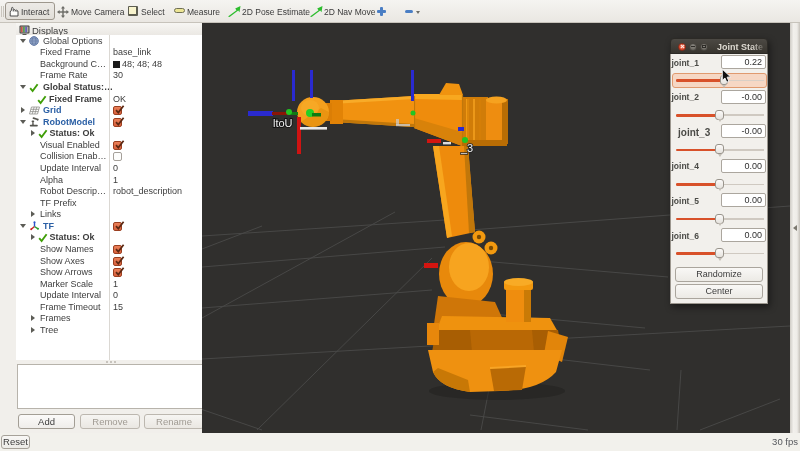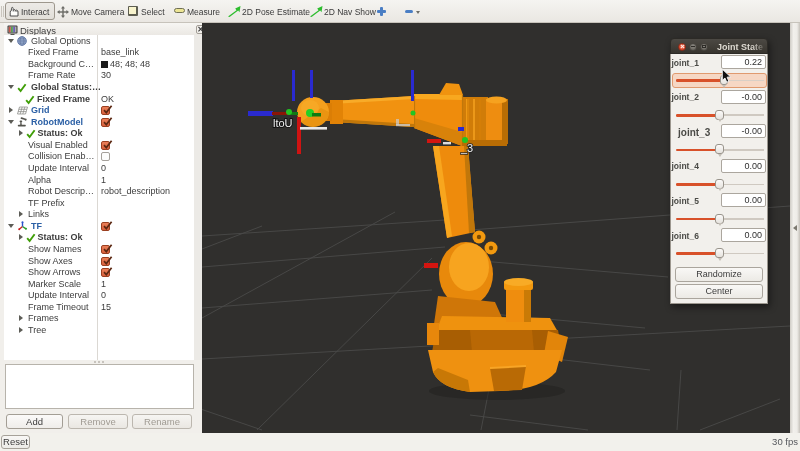--- a/index.html
+++ b/index.html
@@ -2,21 +2,21 @@
 <html><head>
 <meta charset="utf-8">
 <style>
 html,body{margin:0;padding:0;}
 body{width:800px;height:451px;overflow:hidden;position:relative;
  font-family:"Liberation Sans",sans-serif;background:#f1efeb;}
 #toolbar{position:absolute;left:0;top:0;width:800px;height:23px;
  background:linear-gradient(#f5f4f1,#eae7e2);border-bottom:1px solid #c7c3bb;box-sizing:border-box;}
 .tbtxt{position:absolute;top:7px;font-size:8.5px;color:#3a3a3a;}
 #viewport{position:absolute;left:202px;top:23px;width:588px;height:410px;background:#302f2d;}
-#panel{position:absolute;left:4px;top:23px;width:201px;height:410px;background:#f1efeb;border-right:1px solid #a8a49c;box-sizing:border-box;}
+#panel{position:absolute;left:16px;top:23px;width:201px;height:410px;background:#f1efeb;border-right:1px solid #a8a49c;box-sizing:border-box;}
 #rstrip{position:absolute;left:790px;top:23px;width:10px;height:410px;
  background:linear-gradient(to right,#cfccc6,#f2f0ec 35%,#eeece8 70%,#c6c2bb);}
 #statusbar{position:absolute;left:0;top:433px;width:800px;height:18px;background:#f2f1ec;}
 .ad{position:absolute;top:3px;width:0;height:0;border-left:3px solid transparent;border-right:3px solid transparent;border-top:4px solid #5c5c56;}
 .ar{position:absolute;top:2px;width:0;height:0;border-top:3px solid transparent;border-bottom:3px solid transparent;border-left:4px solid #5c5c56;}
 .cb{position:absolute;width:9px;height:9px;background:linear-gradient(#ea8059,#d9603c);border:1px solid #9b3f20;border-radius:2px;box-sizing:border-box;}
 .cb svg{position:absolute;left:0px;top:-2px;}
 .cbe{position:absolute;width:9px;height:9px;background:#fdfdfc;border:1px solid #a5a09a;border-radius:2px;box-sizing:border-box;}
 .pbtn{position:absolute;top:391px;height:15px;background:linear-gradient(#f6f5f2,#eae7e2);border:1px solid #bcb7af;border-radius:3px;box-sizing:border-box;font-size:9.5px;text-align:center;line-height:13px;}
 </style>
@@ -46,21 +46,21 @@
  <div class="tbtxt" style="left:141px;">Select</div>
  <div style="position:absolute;left:174px;top:8px;width:11px;height:5px;background:#ece594;border:1px solid #6f6f54;border-radius:2.5px;box-sizing:border-box;"></div>
  <div class="tbtxt" style="left:187px;">Measure</div>
  <svg style="position:absolute;left:228px;top:6px" width="13" height="11" viewBox="0 0 13 11">
   <path d="M0 10.5 L8.5 4.2 L7.2 2.5 L12.5 0 L11.5 6.2 L10.2 4.6 L1.6 11 Z" fill="#2dbd2e"></path>
  </svg>
  <div class="tbtxt" style="left:242px;">2D Pose Estimate</div>
  <svg style="position:absolute;left:310px;top:6px" width="13" height="11" viewBox="0 0 13 11">
   <path d="M0 10.5 L8.5 4.2 L7.2 2.5 L12.5 0 L11.5 6.2 L10.2 4.6 L1.6 11 Z" fill="#2dbd2e"></path>
  </svg>
- <div class="tbtxt" style="left:324px;">2D Nav Show</div>
+ <div class="tbtxt" style="left:324px;">2D Nav Move</div>
  <div style="position:absolute;left:377px;top:7px;width:9px;height:9px;">
    <div style="position:absolute;left:3px;top:0;width:3px;height:9px;background:#4a7ec4;border-radius:1px"></div>
    <div style="position:absolute;left:0;top:3px;width:9px;height:3px;background:#4a7ec4;border-radius:1px"></div>
  </div>
  <div style="position:absolute;left:405px;top:10px;width:8px;height:3px;background:#4a7ec4;border-radius:1.5px"></div>
  <div style="position:absolute;left:416px;top:10.5px;width:0;height:0;border-left:2.8px solid transparent;border-right:2.8px solid transparent;border-top:3.5px solid #6e6e68;"></div>
 </div>
 <div id="panel">
  <div style="position:absolute;left:0;top:0;width:200px;height:14px;background:linear-gradient(#f7f6f3,#e9e6e1);">
   <svg style="position:absolute;left:3px;top:1.5px" width="11" height="11" viewBox="0 0 11 11">

